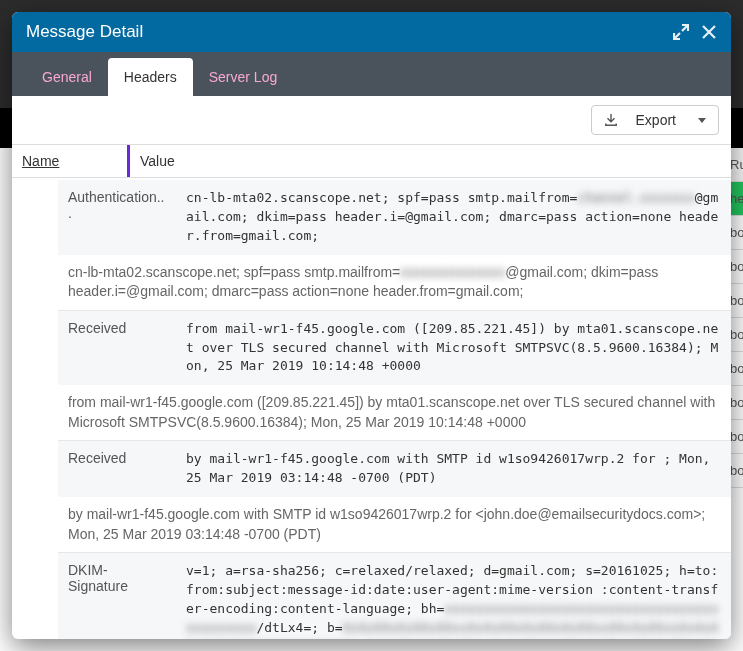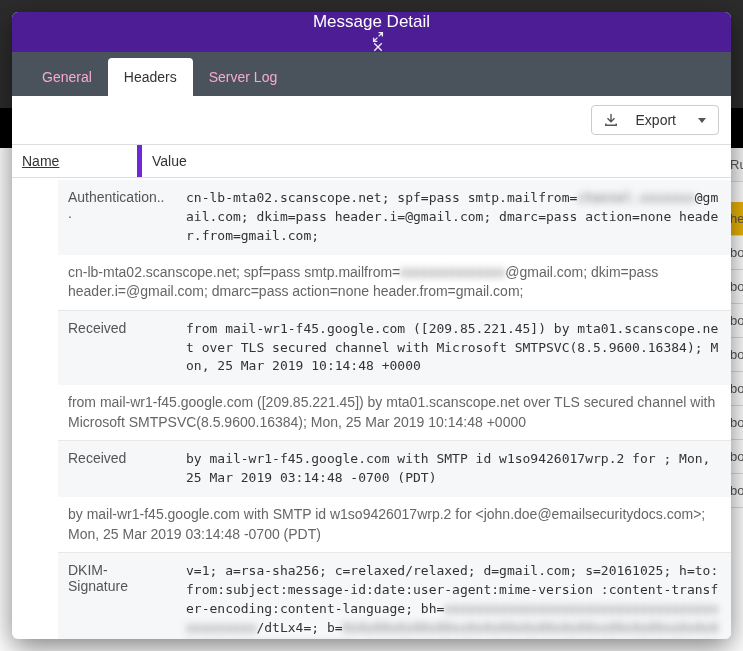--- a/index.html
+++ b/index.html
@@ -3,41 +3,41 @@
 <meta charset="utf-8">
 <style>
   * { box-sizing: border-box; margin: 0; padding: 0; }
   html, body { width: 743px; height: 651px; overflow: hidden; font-family: "Helvetica Neue", Arial, sans-serif; font-size: 14px; color: #333; background: #3a3a3a; }
   .backdrop { position: absolute; inset: 0; background: #2c2c2c; }
   .page-stripe { position:absolute; top:108px; left:0; right:0; height:40px; background:#000; }
   .page-behind { position:absolute; top:148px; left:0; right:0; bottom:0; background:#fff; }
   .rt-col { position:absolute; top:148px; right:0; width:15px; bottom:0; }
   .rt-cell { height:34px; border-bottom:1px solid #ddd; font-size:13px; color:#555; padding-left:2px; display:flex; align-items:center; }
   .rt-head { background:#f7f7f7; font-weight:400; }
-  .rt-y { background:#eab308;margin-top:20px; }
+  .rt-y { background:#22c55e; }
 
   .modal { position:absolute; left:12px; right:12px; top:12px; bottom:12px; background:#fff; border-radius:6px; box-shadow:0 8px 28px rgba(0,0,0,.5); overflow:hidden; display:flex; flex-direction:column; }
-  .modal-header { background:#4c1d95; color:#fff; height:40px; display:flex; align-items:center; padding:0 14px;flex-direction:column; }
+  .modal-header { background:#0369a1; color:#fff; height:40px; display:flex; align-items:center; padding:0 14px; }
   .modal-header h1 { font-size:17px; font-weight:400; flex:1; }
   .hicon { width:16px; height:16px; margin-left:12px; cursor:pointer; opacity:.9; }
   .hicon path, .hicon line { stroke:#fff; stroke-width:2.2; fill:none; }
 
   .tabs { background:#4a535b; display:flex; padding:0 14px; height:44px; align-items:flex-end; }
   .tab { color:#f9a8d4; padding:11px 16px; font-size:14px; cursor:pointer; border-radius:4px 4px 0 0; }
   .tab.active { background:#fff; color:#333;margin-top:9px; }
 
   .toolbar { background:#fff; border-bottom:1px solid #ddd; padding:9px 12px; display:flex; justify-content:flex-end; }
   .btn { background:#fff; border:1px solid #ccc; border-radius:4px; padding:6px 12px; font-size:14px; color:#333; cursor:pointer; display:flex; align-items:center; gap:18px; }
   .btn svg { width:14px; height:14px; }
   .caret { width:0; height:0; border-left:4px solid transparent; border-right:4px solid transparent; border-top:5px solid #555; margin-left:4px; }
 
   .content { flex:1; overflow:hidden; position:relative; }
   .thead { display:flex; border-bottom:1px solid #ddd; background:#fff; }
   .th { padding:8px 10px; color:#333; font-size:14px; }
-  .th-name { width:130px; border-right:5px solid #6d28d9;text-decoration:underline; }
+  .th-name { width:118px; border-right:3px solid #6d28d9;text-decoration:underline; }
   .th-val { flex:1; }
 
   .rows { position:absolute; top:35px; left:0; right:0; bottom:0; overflow-y:auto; }
   .rows::-webkit-scrollbar { width:10px; }
   .rows::-webkit-scrollbar-track { background:#f3f3f3; }
   .rows::-webkit-scrollbar-thumb { background:#c7c7c7; border-radius:5px; }
 
   .hdr-row { border-bottom:1px solid #e7e7e7;margin-left:46px; }
   .hdr-top { display:flex; background:#f6f7f8; }
   .hdr-name { width:118px; padding:9px 10px; color:#555; font-size:14px; word-break:break-word; }

